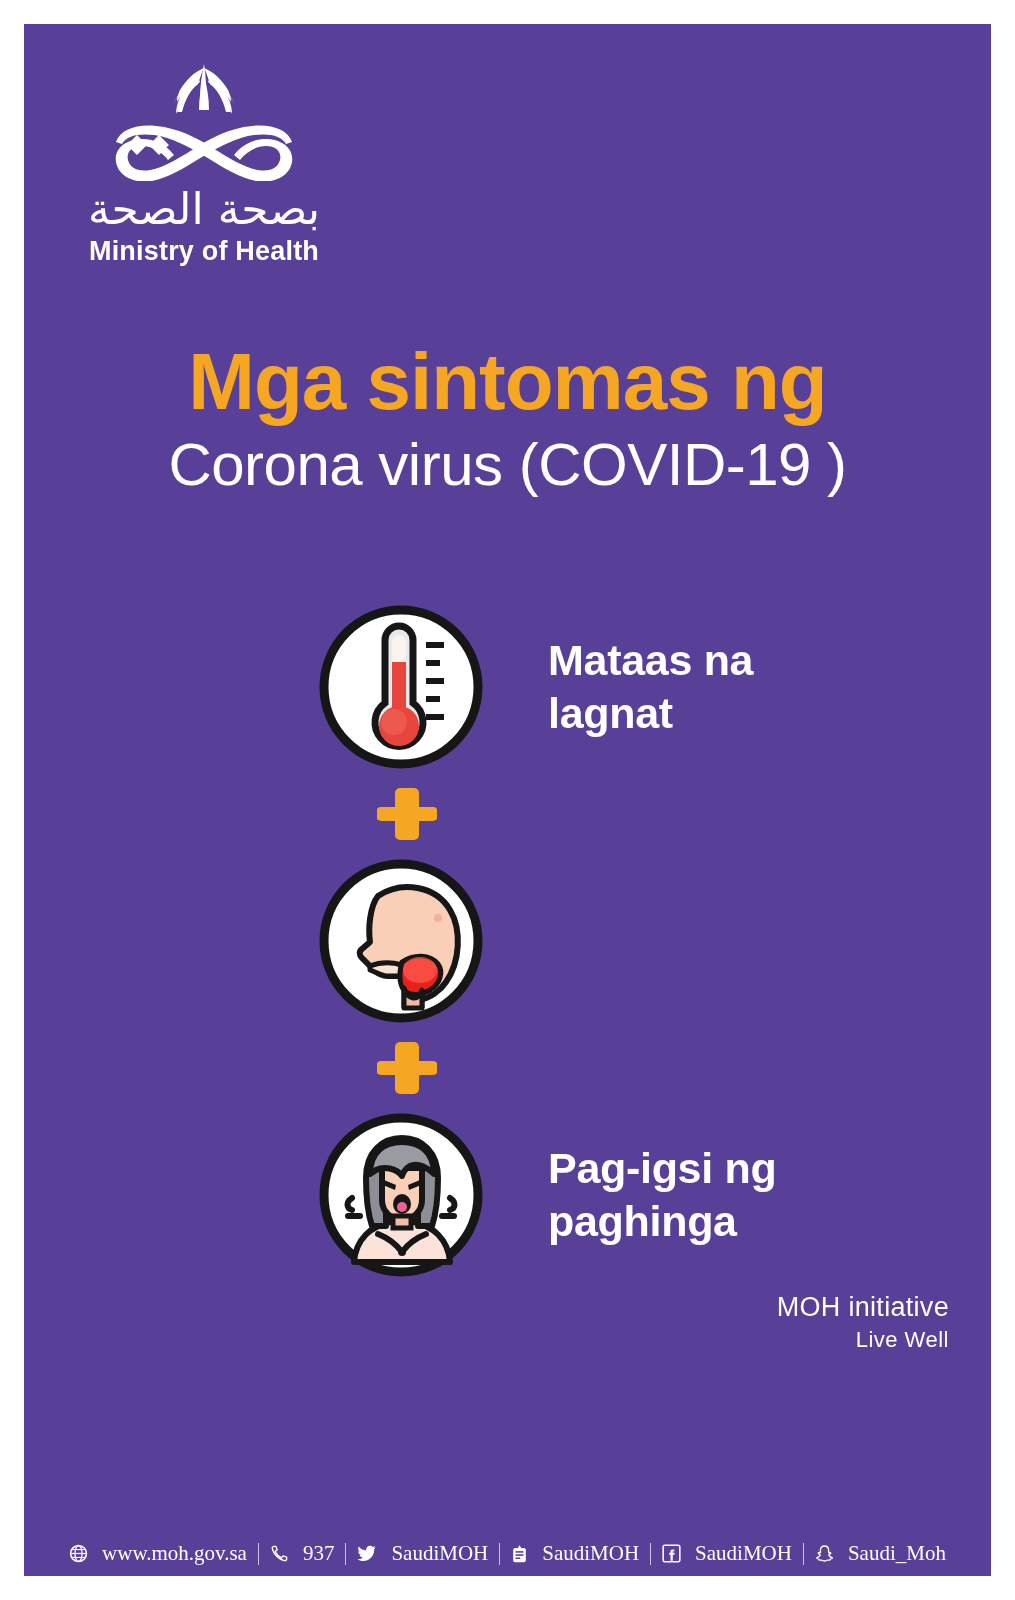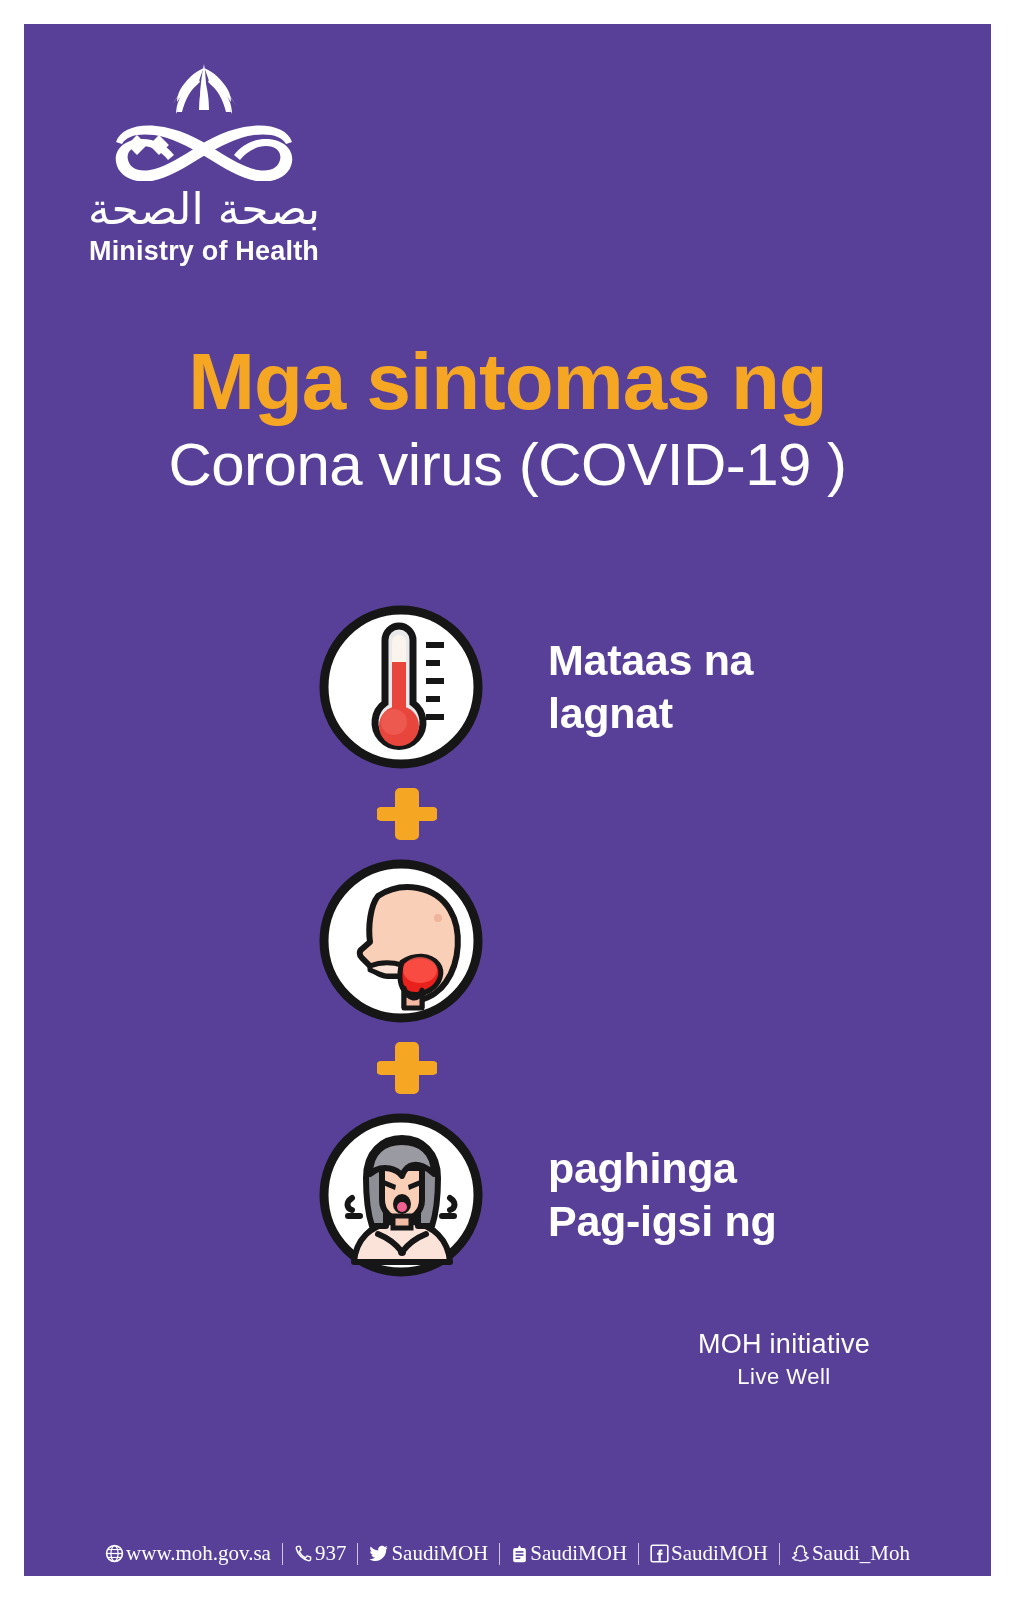--- a/index.html
+++ b/index.html
@@ -121,23 +121,23 @@
     left: 353px;
     top: 14px;
     width: 60px;
     height: 60px;
   }
 
   
   .initiative {
     position: absolute;
     right: 42px;
-    top: 1305px;
+    top: 1268px;
     width: 330px;
-    text-align: center;
+    text-align: right;
   }
   .initiative-label {
     color: #ffffff;
     font-size: 27px;
     letter-spacing: 0.3px;
     margin-bottom: 4px;
   }
   .livewell-ar {
     color: #ffffff;
     font-size: 58px;
@@ -163,21 +163,21 @@
     align-items: center;
     justify-content: center;
     gap: 0px;
     color: #ffffff;
     font-size: 21px;
     font-family: "Liberation Serif", serif;
   }
   .fitem {
     display: flex;
     align-items: center;
-    gap: 2px;
+    gap: 14px;
     padding: 0 11px;
     white-space: nowrap;
   }
   .fdiv {
     width: 1px;
     height: 22px;
     background: #cfc4e8;
   }
   .ficon {
     display: inline-block;
@@ -327,22 +327,22 @@
 
           <g stroke="#161616" stroke-width="6" fill="none" stroke-linecap="round">
             <path d="M34 86 C28 90 28 96 34 98"></path>
             <path d="M30 104 h12"></path>
             <path d="M132 86 C138 90 138 96 132 98"></path>
             <path d="M124 104 h12"></path>
           </g>
         </svg>
       </div>
       <div class="sym-label">
+        <div>Pag-igsi ng</div>
         <div>paghinga</div>
-        <div>Pag-igsi ng</div>
       </div>
     </div>
 
   </div>
 
   <div class="initiative">
     <div class="initiative-label">MOH initiative</div>
     <div class="livewell-en">Live Well</div>
   </div>
 

